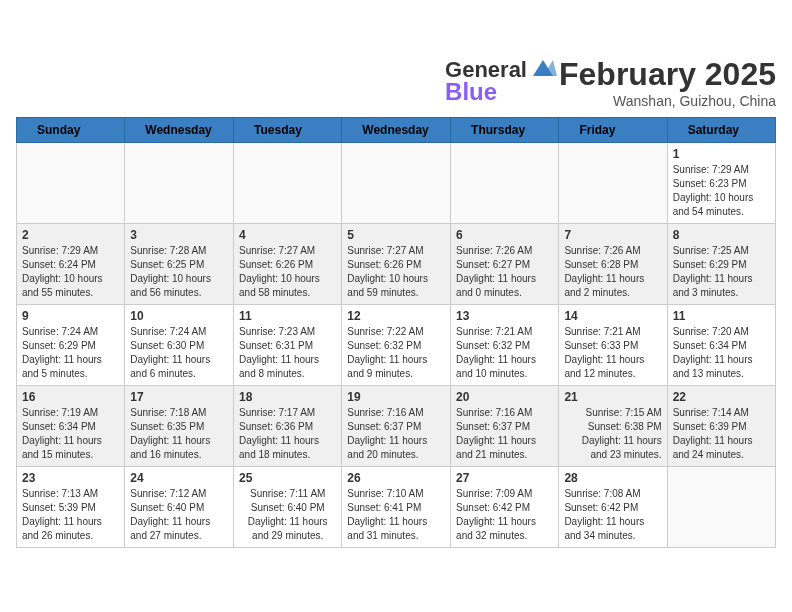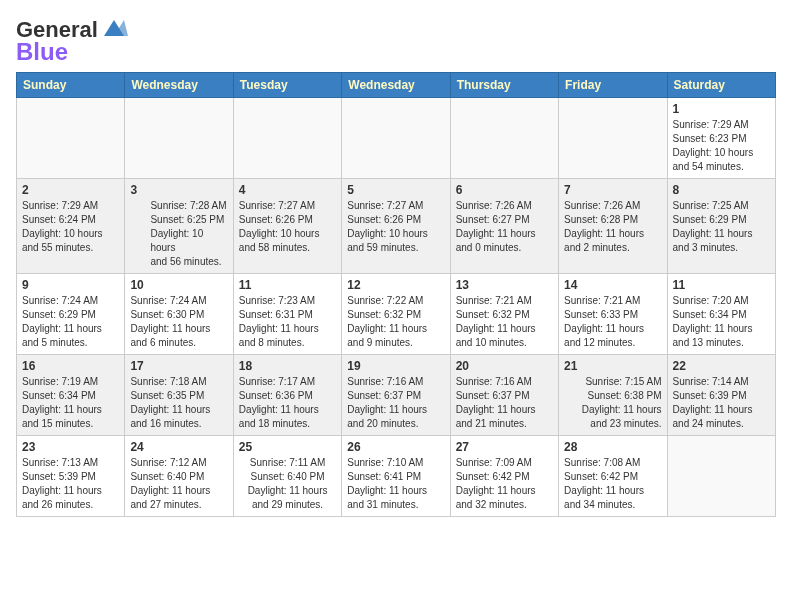--- a/index.html
+++ b/index.html
@@ -5,23 +5,24 @@
     * { box-sizing: border-box; margin: 0; padding: 0; }
     body {
       font-family: Arial, sans-serif;
       background: #fff;
       width: 792px;
       min-height: 612px;
       padding: 16px;
     }
     .header {
       display: flex;
-      justify-content: space-between;
+      justify-content: flex-end;
       align-items: flex-start;
       margin-bottom: 8px;
+      margin-top: 40px;
     }
     .logo {
       display: flex;
       flex-direction: column;
       align-items: flex-start;
     }
     .logo-text {
       font-size: 22px;
       font-weight: bold;
       color: #333;
@@ -39,23 +40,23 @@
       font-size: 14px;
       color: #555;
     }
     .calendar {
       width: 100%;
       border-collapse: collapse;
       border: 1px solid #ccc;
     }
     .calendar th {
       background: #3a7fc1;
-      color: #fef9c3;
+      color: #000000;
       font-size: 12px;
-      padding: 5px 6px;
+      padding: 5px 20px;
       text-align: left;
       border: 1px solid #2a6aa1;
       font-weight: bold;
     }
     .calendar td {
       border: 1px solid #ccc;
       vertical-align: top;
       padding: 4px 5px;
       width: 107px;
       min-height: 80px;
@@ -90,20 +91,24 @@
       <span class="logo-text">
         <span>General</span>
       </span>
       <svg width="30" height="28" viewBox="0 0 30 28">
         <polygon points="4,20 14,4 24,20" fill="#3a7fc1"></polygon>
         <polygon points="14,20 24,4 28,20" fill="#3a7fc1" opacity="0.6"></polygon>
       </svg>
     </div>
     <span class="logo-text" style="color:#8b5cf6;font-size:24px;margin-top:-4px;">Blue</span>
   </div>
+  <div class="title-block">
+    <div class="month-title">February 2025</div>
+    <div class="location">Wanshan, Guizhou, China</div>
+  </div>
 </div>
 
 <table class="calendar">
   <thead>
     <tr>
     <th>Sunday</th>
         <th>Wednesday</th>
         <th>Tuesday</th>
         <th>Wednesday</th>
         <th>Thursday</th>
@@ -130,21 +135,21 @@
       <tr class="row-shade">
         <td>
           <span class="day-number">2</span>
           <div class="day-info" style="white-space: pre-line;">Sunrise: 7:29 AM
 Sunset: 6:24 PM
 Daylight: 10 hours
 and 55 minutes.</div>
         </td>
         <td>
           <span class="day-number">3</span>
-          <div class="day-info" style="white-space: pre-line; margin-left: 20px;">Sunrise: 7:28 AM
+          <div class="day-info" style="white-space: pre-line;">Sunrise: 7:28 AM
 Sunset: 6:25 PM
 Daylight: 10 hours
 and 56 minutes.</div>
         </td>
         <td>
           <span class="day-number">4</span>
           <div class="day-info" style="white-space: pre-line;">Sunrise: 7:27 AM
 Sunset: 6:26 PM
 Daylight: 10 hours
 and 58 minutes.</div>

